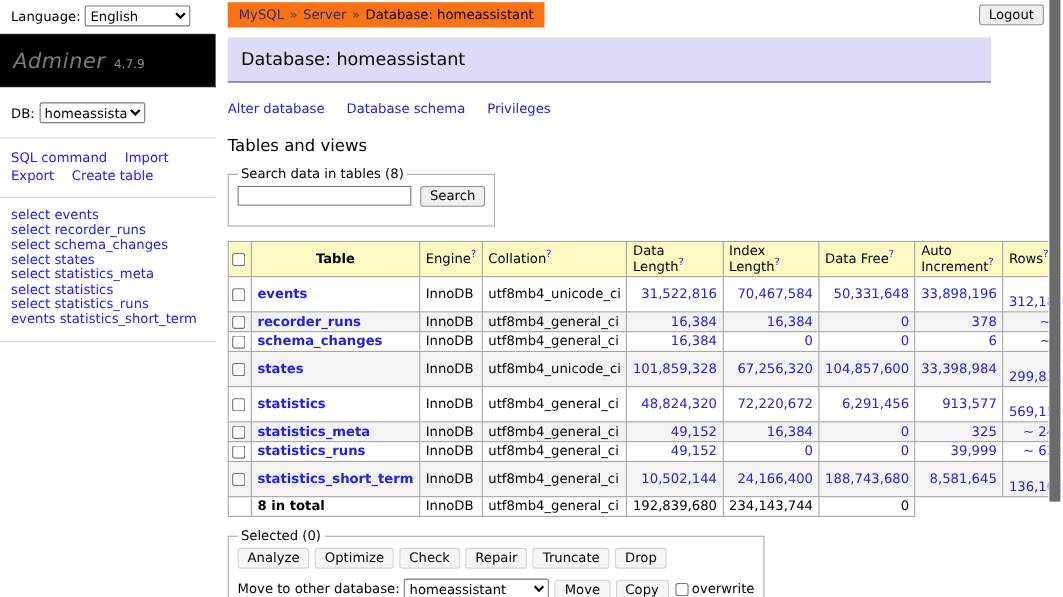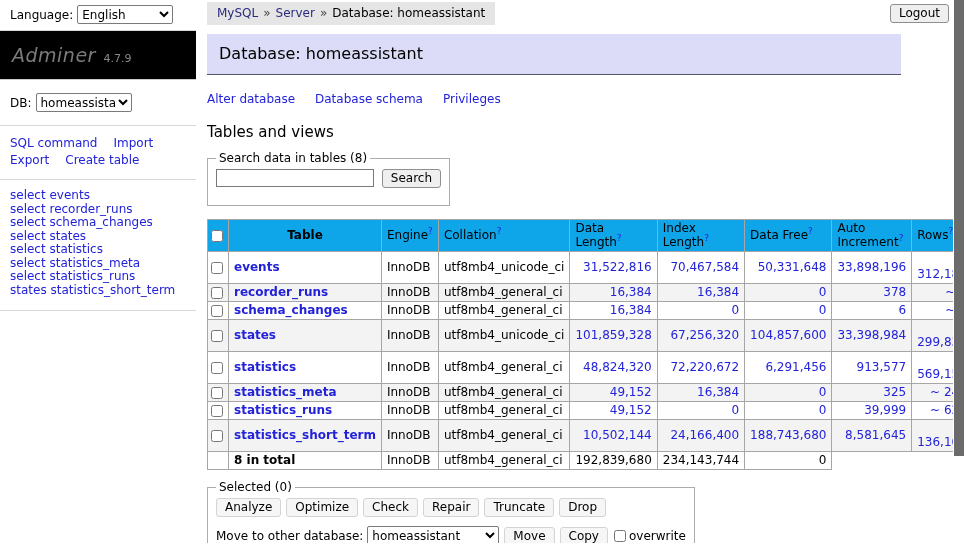--- a/index.html
+++ b/index.html
@@ -42,40 +42,40 @@
 
   input[type=text] { font-family:inherit; font-size:12px; border:1px solid #7a7a7a; height:18px; }
   input[type=checkbox] { width:12px; height:12px; margin:0 3px 0 1px; vertical-align:-2px; }
 
   
   #logout-btn { position:absolute; top:4px; right:17px; }
 
   
   #content { margin-left:207px; margin-right:65px; }
   #breadcrumb {
-    display:inline-block; background:#e5e5e5; padding:4px 10px 5px; margin-top:2px;
+    display:inline-block; background:#f97316; padding:4px 10px 5px; margin-top:2px;
   }
   #breadcrumb a { color:#2b2b7e; }
   #breadcrumb .bc-sep { color:#444; margin:0 5px; }
   #content h2 {
     margin:9px 0 0; font-size:16px; font-weight:normal;
     background:#dcdcf8; padding:10px 12px 11px; border-bottom:1px solid #55556e;
   }
   .db-links { margin:17px 0 0; }
   .db-links a, .create-links a, .routine-links a { margin-right:20px; }
   #content h3 { font-size:15px; font-weight:normal; margin:17px 0 0; }
 
   fieldset { border:1px solid #ababab; margin:10px 0 0; padding:4px 8px 17px; display:inline-block; }
   legend { padding:0 3px; }
   .search-fieldset input { width:158px; margin-right:4px; }
 
   
   table { border-collapse:collapse; margin-top:13px; }
   th, td { border:1px solid #a6a6a6; padding:1px 5px 2px; height:17px; font-weight:normal; text-align:left; }
-  thead th { background:#0ea5e9;margin-top:21px; }
+  thead th { background:#fef9c3;margin-top:21px; }
   thead th.col-table { text-align:center; font-weight:bold; }
   sup.help { color:#2222d8; font-size:9px; line-height:0; }
   tbody tr:nth-child(even) { background:#f3f3f3; }
   td.check, th.check { text-align:center; width:21px; padding:1px 2px; }
   th.name a { font-weight:bold; }
   td.num { text-align:right; color:#2222d8; }
   td.num-black { text-align:right; color:#000; }
   tfoot th.name { font-weight:bold; }
   tfoot td, tfoot th { background:#fff; }
   td.noborder { border:none; background:#fff; }
@@ -109,24 +109,24 @@
   </div>
   <div class="side-actions">
     <div id="actions-row1"><a>SQL command</a><a>Import</a></div>
     <div id="actions-row2"><a>Export</a><a>Create table</a></div>
   </div>
   <div class="table-links" id="sidebar-table-links">
       <a>select events</a>
       <a>select recorder_runs</a>
       <a>select schema_changes</a>
       <a>select states</a>
+      <a>select statistics_meta</a>
       <a>select statistics</a>
-      <a>select statistics_meta</a>
       <a>select statistics_runs</a>
-      <a>states statistics_short_term</a>
+      <a>events statistics_short_term</a>
     </div>
 </aside>
 
 <button id="logout-btn">Logout</button>
 
 <div id="content">
   <div id="breadcrumb"><a>MySQL</a><span class="bc-sep">»</span><a>Server</a><span class="bc-sep">»</span><span>Database: homeassistant</span></div>
 
   <h2>Database: homeassistant</h2>
 

